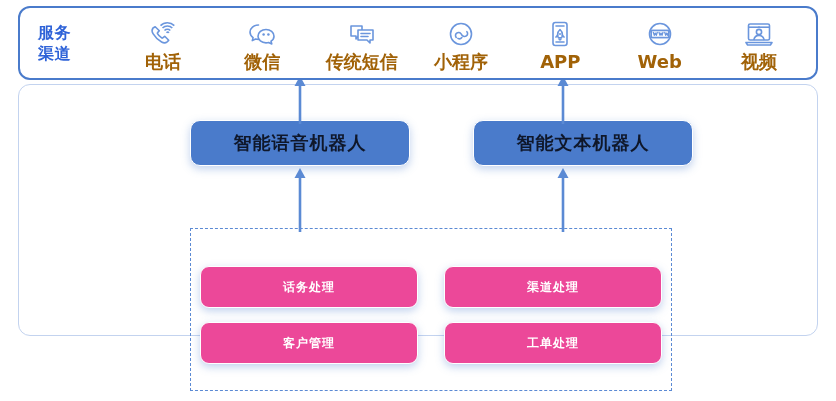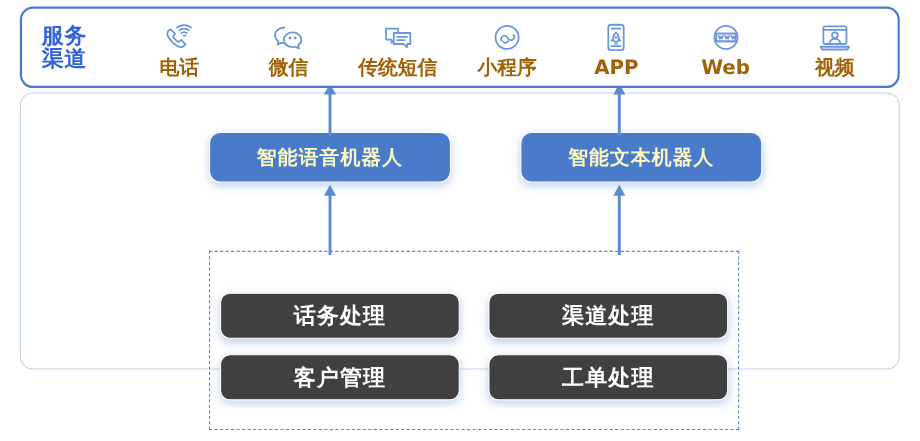--- a/index.html
+++ b/index.html
@@ -49,21 +49,21 @@
     z-index: 5;
   }
 
   .channel-title {
     position: absolute;
     left: 18px;
     top: 14px;
     width: 62px;
     color: #2f63d8;
     font-weight: bold;
-    font-size: 20px;
+    font-size: 16px;
     line-height: 21px;
     letter-spacing: 0.5px;
   }
   .channel-title .l2 { display: block; }
 
   .channels {
     position: absolute;
     left: 96px;
     top: 0;
     right: 6px;
@@ -111,21 +111,21 @@
   .robot-box {
     position: absolute;
     height: 46px;
     border-radius: 10px;
     background: #4a7bcb;
     border: 1.5px solid #ffffff;
     box-shadow: 0 3px 8px rgba(74,123,203,0.35);
     display: flex;
     align-items: center;
     justify-content: center;
-    color: #fef9c3;
+    color: #0f172a;
     font-size: 18px;
     font-weight: bold;
     letter-spacing: 1px;
     box-sizing: border-box;
   }
   .robot-voice { left: 190px; width: 220px; }
   .robot-text  { left: 473px; width: 220px; }
 
   
   .dashed-box {
@@ -146,28 +146,28 @@
     width: 482px;
     display: grid;
     grid-template-columns: 218px 218px;
     grid-template-rows: 42px 42px;
     column-gap: 26px;
     row-gap: 14px;
     justify-content: center;
   }
   .cap-box {
     border-radius: 9px;
-    background: #404040;
+    background: #ec4899;
     border: 1.5px solid #ffffff;
     box-shadow: 0 3px 8px rgba(74,123,203,0.35);
     display: flex;
     align-items: center;
     justify-content: center;
     color: #ffffff;
-    font-size: 20px;
+    font-size: 12px;
     font-weight: bold;
     letter-spacing: 1px;
     box-sizing: border-box;
   }
 
   
   .arrow {
     position: absolute;
     width: 14px;
     z-index: 4;

